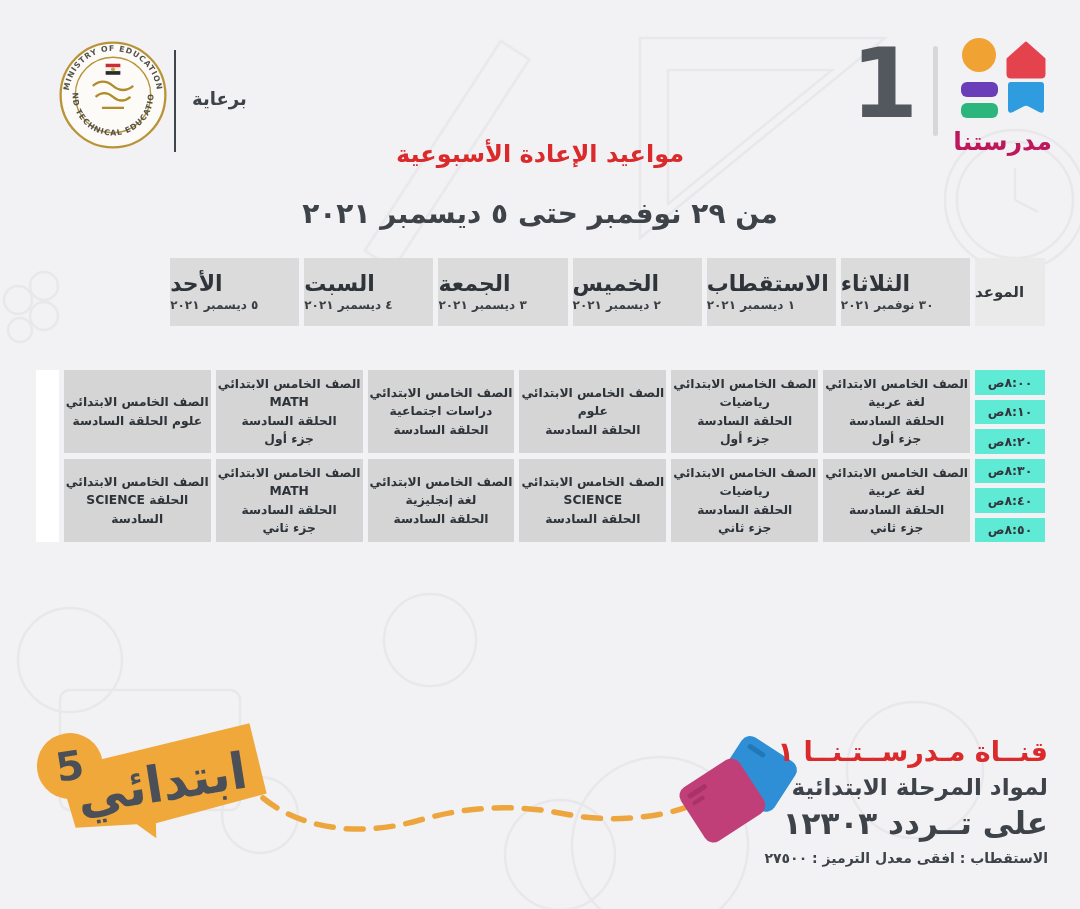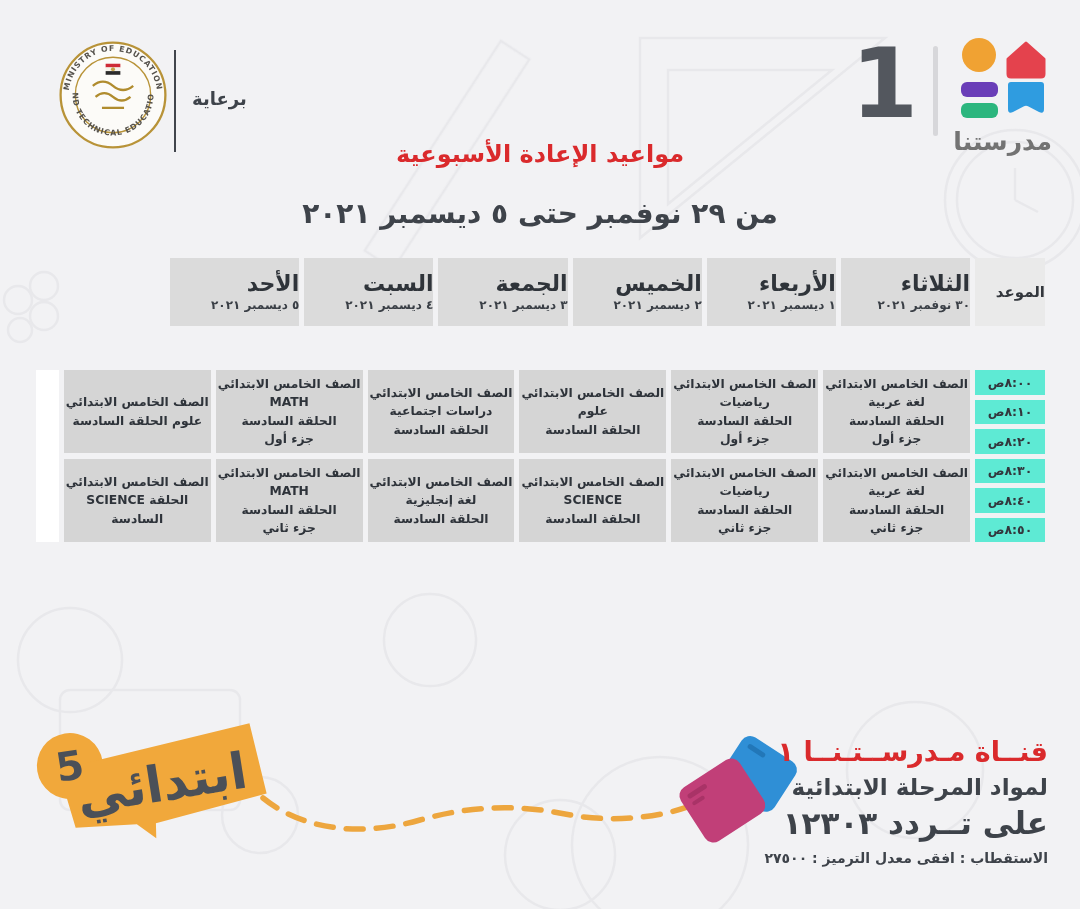--- a/index.html
+++ b/index.html
@@ -12,31 +12,31 @@
 
   
   .seal{position:absolute;left:56px;top:38px;}
   .hdr-divider{position:absolute;left:174px;top:50px;width:2px;height:102px;background:#41454c;}
   .patronage{position:absolute;left:192px;top:88px;font-size:18px;font-weight:bold;color:#3e434a;}
 
   .brand{position:absolute;right:28px;top:34px;display:flex;align-items:flex-start;gap:15px;direction:ltr;}
   .brand-one{font-size:97px;font-weight:bold;color:#53575e;line-height:0.95;margin-top:4px;}
   .brand-bar{width:5px;height:90px;background:#d7d7da;border-radius:3px;margin-top:12px;}
   .brand-logo{display:flex;flex-direction:column;align-items:center;}
-  .brand-name{font-size:25px;font-weight:bold;color:#737373;margin-top:5px;}
+  .brand-name{font-size:25px;font-weight:bold;color:#be185d;margin-top:5px;}
 
   .title{position:absolute;top:140px;left:0;right:0;text-align:center;
          font-size:24px;font-weight:bold;color:#da2a2c;}
   .subtitle{position:absolute;top:197px;left:0;right:0;text-align:center;
          font-size:28px;font-weight:bold;color:#3e434a;}
 
   
   .schedule{position:absolute;left:36px;right:35px;top:258px;direction:rtl;}
   .hdr-row{display:grid;grid-template-columns:70px repeat(7,1fr);gap:5px;height:68px;}
-  .hdr-cell{background:#dbdbdb;display:flex;flex-direction:column;align-items:flex-start;justify-content:center;gap:3px;}
+  .hdr-cell{background:#dbdbdb;display:flex;flex-direction:column;align-items:flex-end;justify-content:center;gap:3px;}
   .hdr-time{background:#eaeaea;font-size:15px;font-weight:bold;color:#33373d;}
   .day-name{font-size:22px;font-weight:bold;color:#2f343a;line-height:1;}
   .day-date{font-size:12px;font-weight:bold;color:#3a3f46;}
 
   .body-row{display:grid;grid-template-columns:70px repeat(7,1fr);gap:5px;margin-top:44px;height:172px;}
   .time-col{display:flex;flex-direction:column;gap:5px;}
   .time-cell{flex:1;background:#5eead4;display:flex;align-items:center;justify-content:center;
              font-size:12.5px;font-weight:bold;color:#33373d;}
   .day-col{display:flex;flex-direction:column;gap:6px;}
   .slot{flex:1;background:#d5d5d5;display:flex;flex-direction:column;align-items:center;justify-content:center;padding:3px 2px;}
@@ -126,21 +126,21 @@
   <div class="subtitle">من ٢٩ نوفمبر حتى ٥ ديسمبر ٢٠٢١</div>
 
   <div class="schedule">
     <div class="hdr-row">
       <div class="hdr-cell hdr-time">الموعد</div>
         <div class="hdr-cell">
           <div class="day-name">الثلاثاء</div>
           <div class="day-date">٣٠ نوفمبر ٢٠٢١</div>
         </div>
         <div class="hdr-cell">
-          <div class="day-name">الأربعاء</div>
+          <div class="day-name">الاستقطاب</div>
           <div class="day-date">١ ديسمبر ٢٠٢١</div>
         </div>
         <div class="hdr-cell">
           <div class="day-name">الخميس</div>
           <div class="day-date">٢ ديسمبر ٢٠٢١</div>
         </div>
         <div class="hdr-cell">
           <div class="day-name">الجمعة</div>
           <div class="day-date">٣ ديسمبر ٢٠٢١</div>
         </div>

